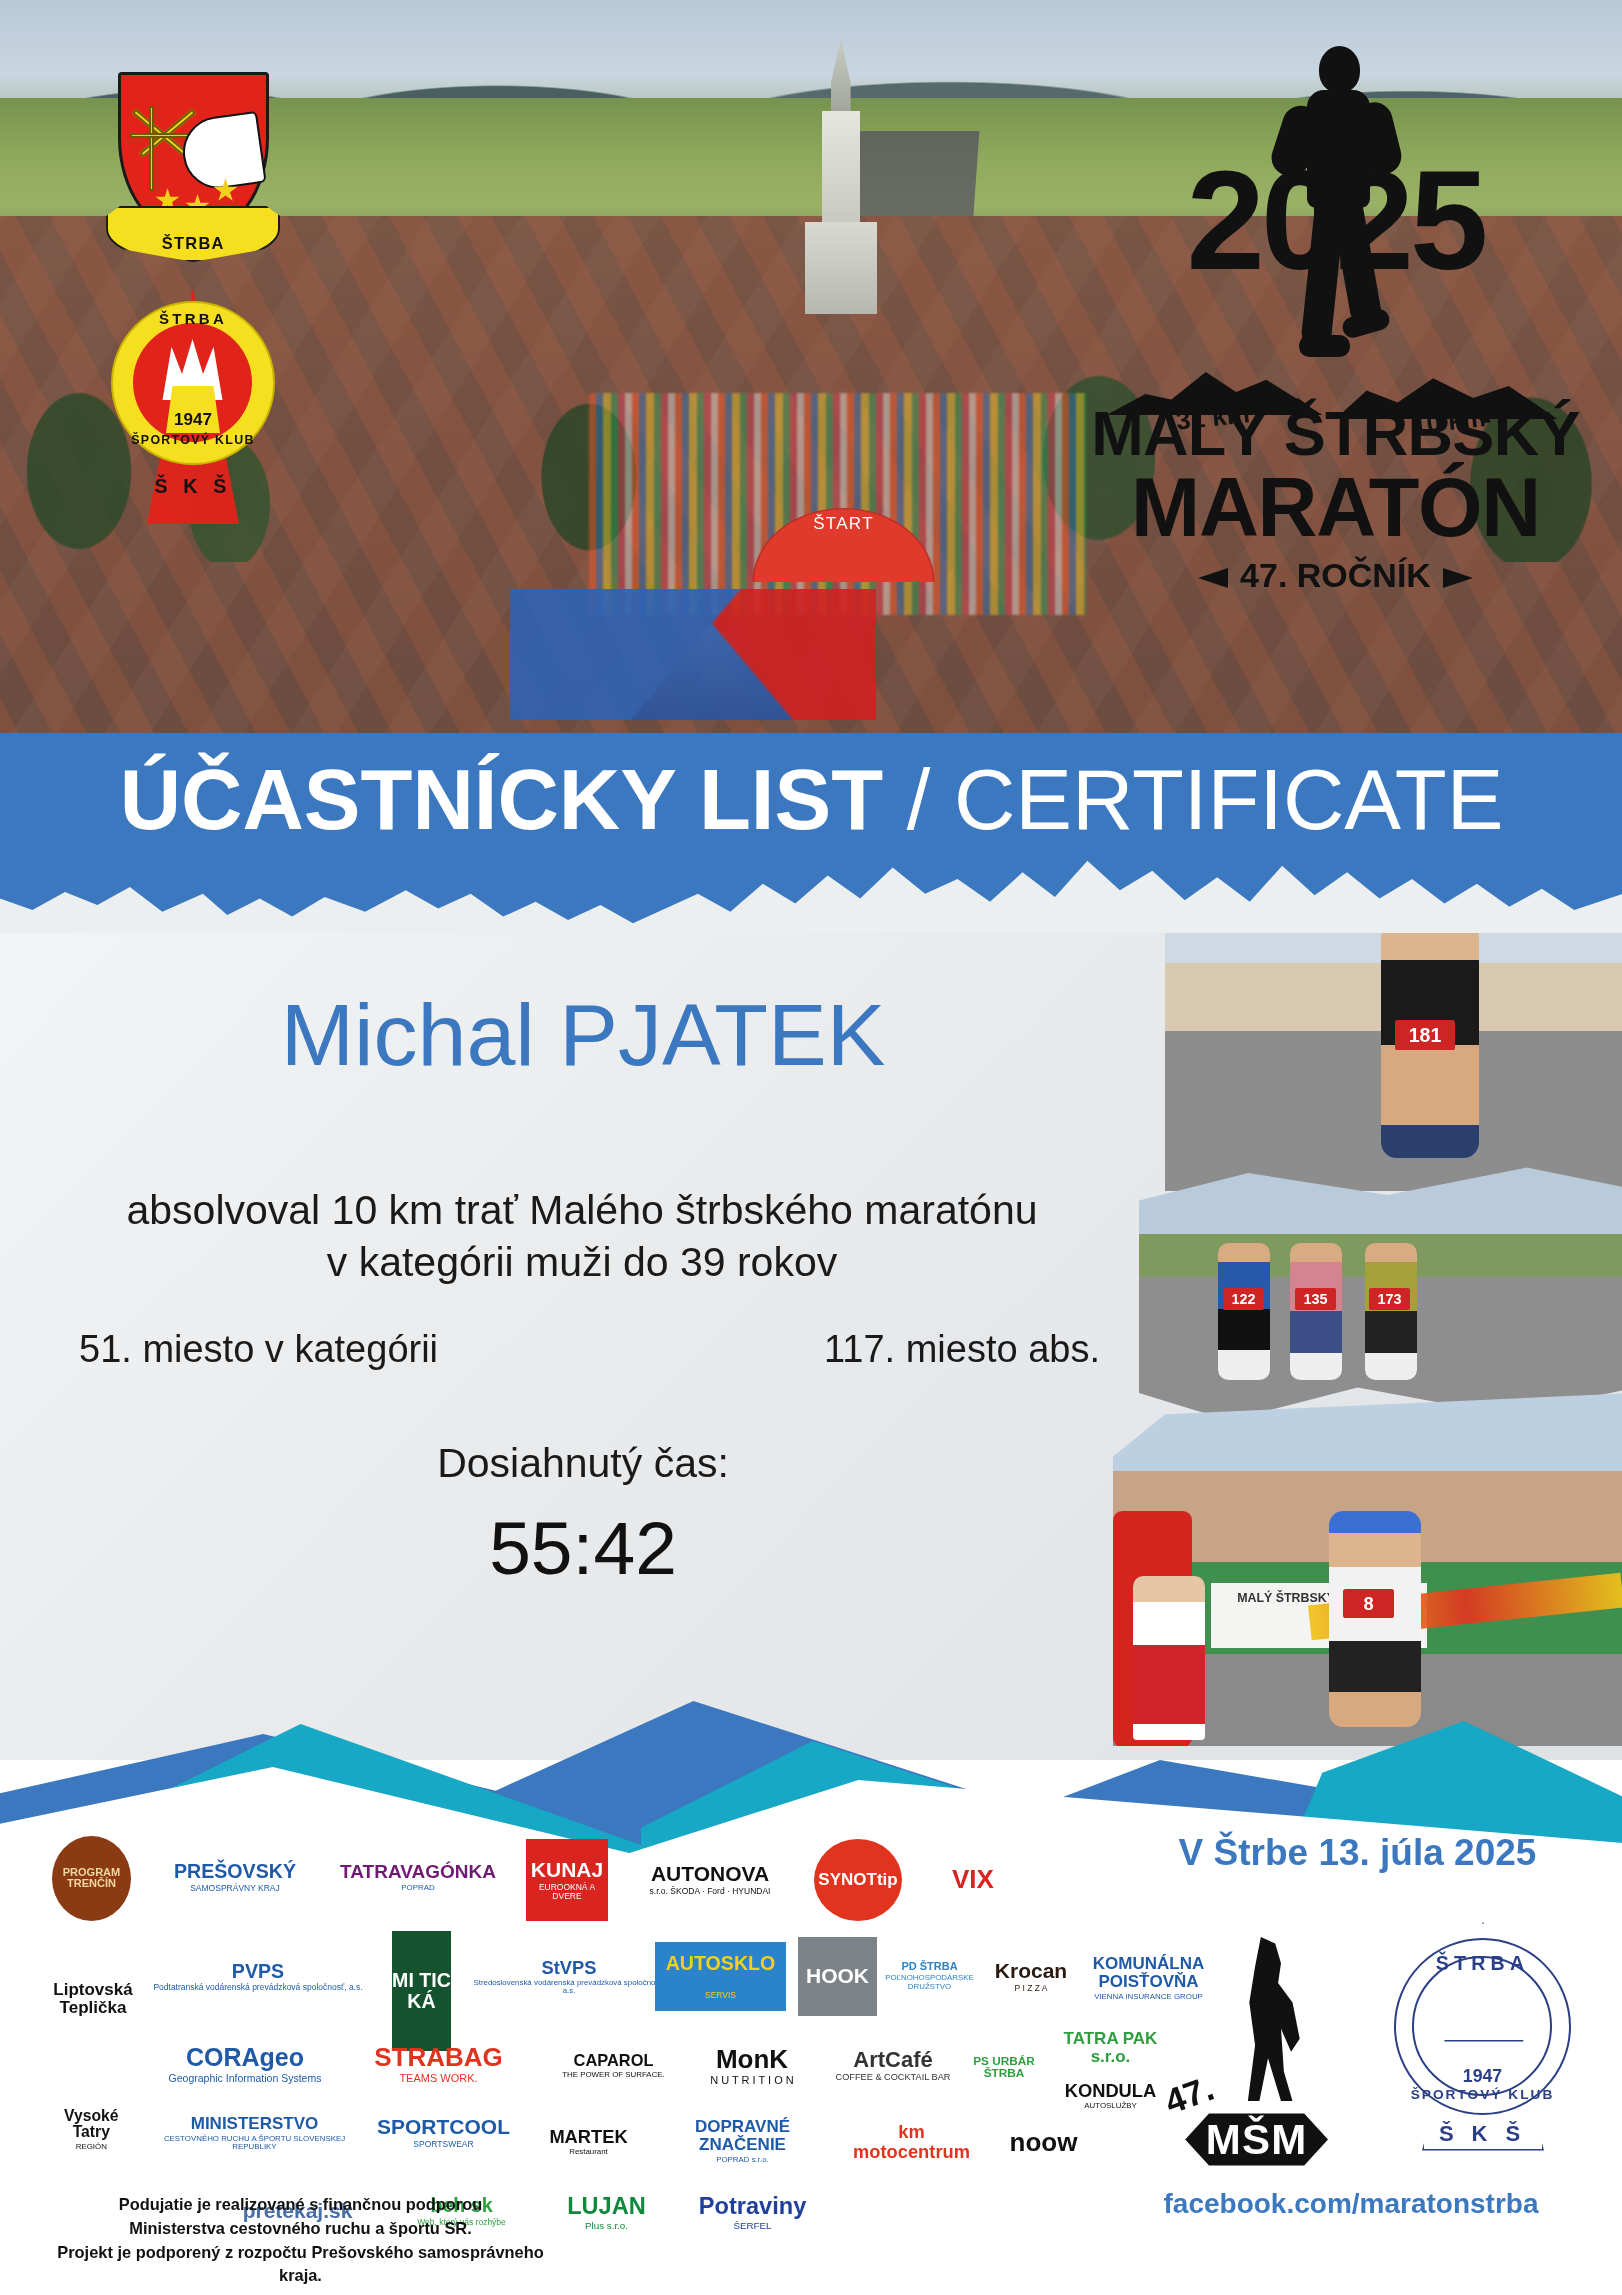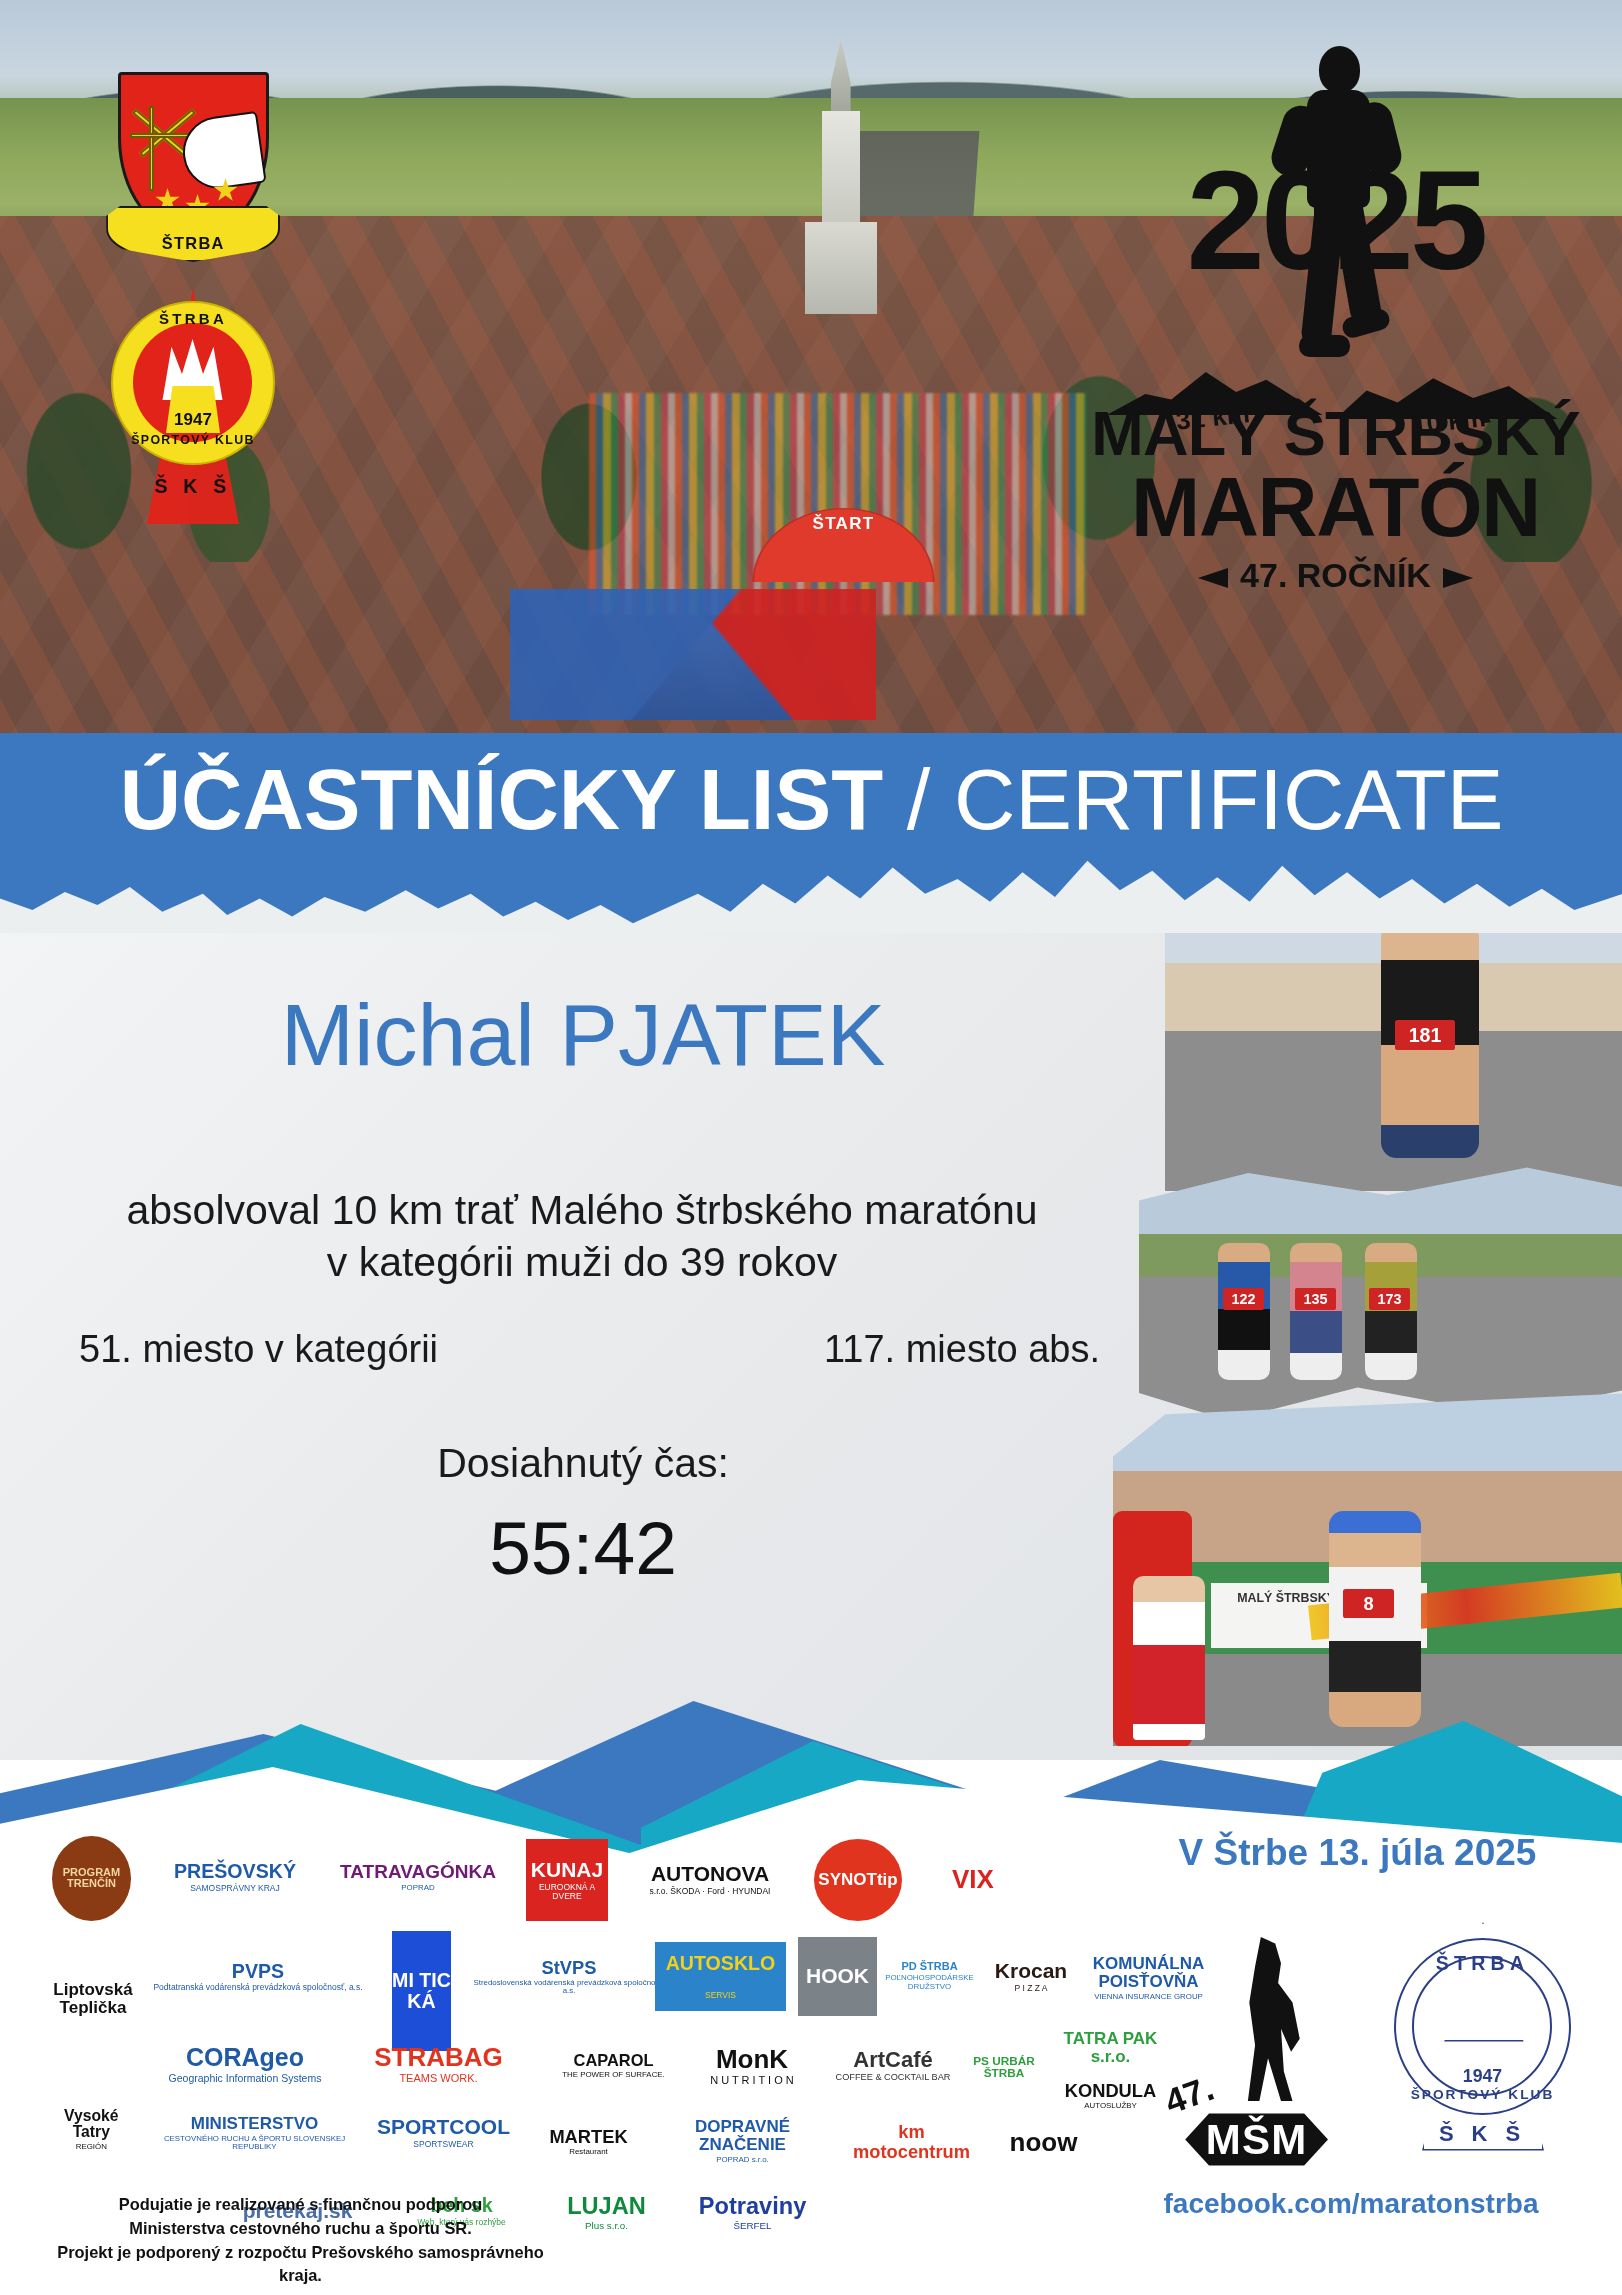--- a/index.html
+++ b/index.html
@@ -68,21 +68,21 @@
     position:absolute; left:0px; top:183px; width:72px; height:92px;
     background: linear-gradient(180deg,#d9d9d2,#b6b8af);
   }
   .hero-start {
     position:absolute; left:739px; top:497px; width:209px; height:85px;
     background: radial-gradient(ellipse at 50% 100%, #e03a2c 0 60%, #b92a20 61%, transparent 62%);
     border-radius: 105px 105px 0 0;
   }
   .hero-start .lbl {
     position:absolute; left:0; right:0; top:17px; text-align:center;
-    color:#fff; font-size:17px; font-weight:bold; letter-spacing:1.3px;
+    color:#fff; font-size:17px; font-weight:normal; letter-spacing:1.3px;
   }
   .hero-crowd {
     position:absolute; left:589px; top:393px; width:497px; height:222px;
     background:
       repeating-linear-gradient(90deg,
         rgba(255,90,40,.55) 0 7.2px, rgba(40,120,200,.5) 7.2px 14.4px,
         rgba(250,220,40,.5) 14.4px 21.6px, rgba(40,170,90,.5) 21.6px 29px,
         rgba(230,60,90,.5) 29px 36px, rgba(255,255,255,.45) 36px 43px);
     filter: blur(1px);
     opacity:.85;
@@ -583,21 +583,21 @@
       <div>
         <div class="nm" style="font-size: 17px; color: rgb(17, 17, 17);">Liptovská Teplička</div>
       </div>
     </div>
     <div class="sp" style="left: 111px; top: 105px; width: 216px; height: 79px;">
       <div>
         <div class="nm" style="font-size: 19.6px; color: rgb(31, 90, 168);">PVPS</div>
         <div style="font-size: 8.5px; color: rgb(31, 90, 168); margin-top: 2px;">Podtatranská vodárenská prevádzková spoločnosť, a.s.</div>
       </div>
     </div>
-    <div class="sp" style="left: 353px; top: 99px; width: 59px; height: 120px; background: #1d4ed8;">
+    <div class="sp" style="left: 353px; top: 99px; width: 59px; height: 120px; background: #14532d;">
       <div>
         <div class="nm" style="font-size: 19.6px; color: rgb(255, 255, 255);">MI TIC KÁ</div>
       </div>
     </div>
     <div class="sp" style="left: 432px; top: 105px; width: 196px; height: 79px;">
       <div>
         <div class="nm" style="font-size: 18.3px; color: rgb(31, 90, 168);">StVPS</div>
         <div style="font-size: 7.9px; color: rgb(31, 90, 168); margin-top: 2px;">Stredoslovenská vodárenská prevádzková spoločnosť, a.s.</div>
       </div>
     </div>

